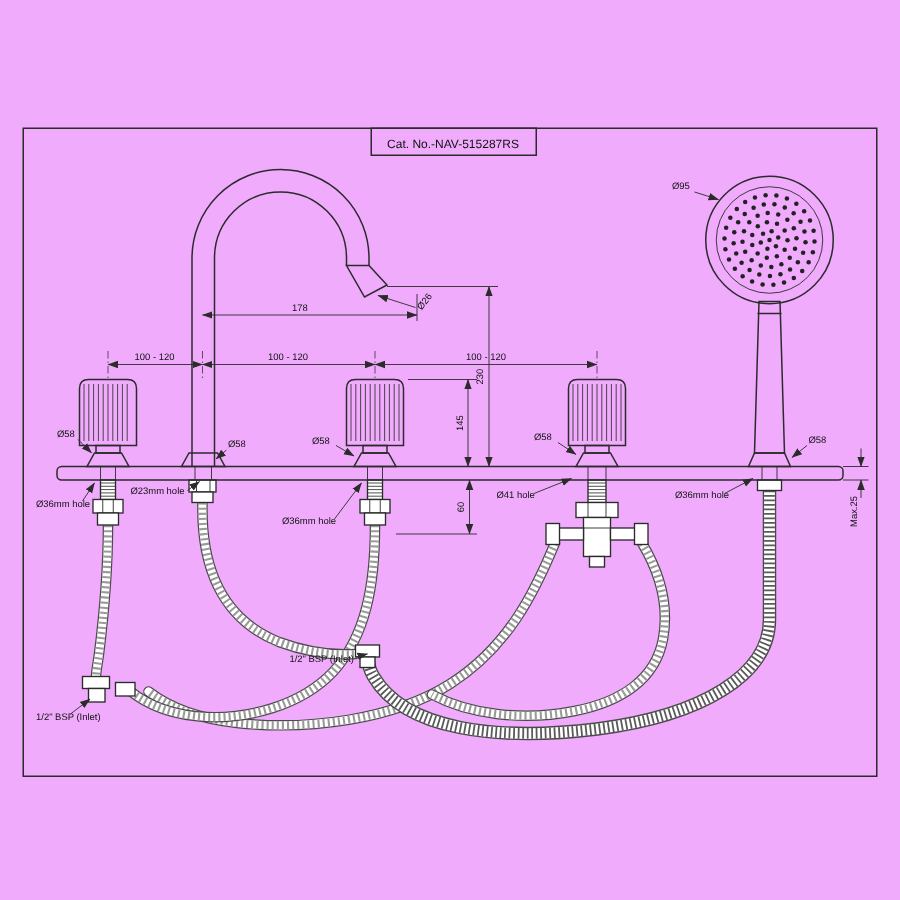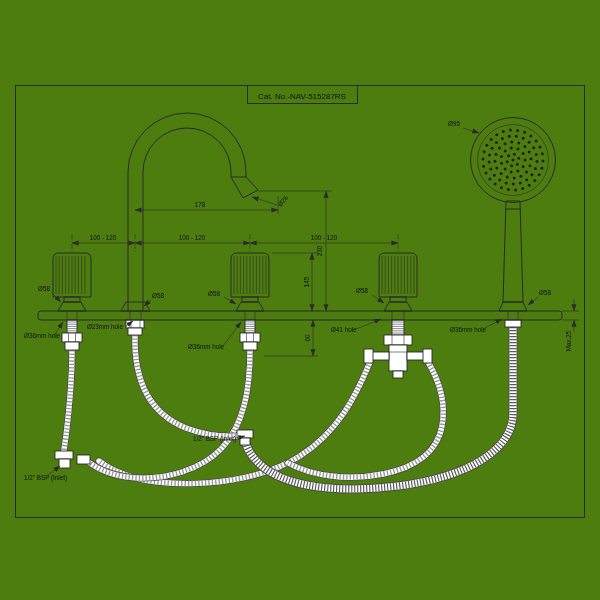--- a/index.html
+++ b/index.html
@@ -1,16 +1,16 @@
 <!DOCTYPE html>
 <html><head>
 <meta charset="utf-8">
 <style>
   html,body{margin:0;padding:0;background:#fff}
-  .sheet{position:relative;width:600px;height:600px;background:#4d7c0f;font-family:"Liberation Sans",sans-serif;overflow:hidden}
+  .sheet{position:relative;width:600px;height:600px;background:#f0abfc;font-family:"Liberation Sans",sans-serif;overflow:hidden}
   svg{position:absolute;left:0;top:0}
   .ln{stroke:#2b2b2b;stroke-width:1;fill:none}
   .thin{stroke:#2b2b2b;stroke-width:.6;fill:none}
   .dim{stroke:#2b2b2b;stroke-width:.6;fill:none}
   .cl{stroke:#2b2b2b;stroke-width:.5;stroke-dasharray:5 2 1 2;fill:none}
   text{fill:#111;font-size:6.3px;font-family:"Liberation Sans",sans-serif}
   .t-title{font-size:8px}
   .hatch line{stroke:#2b2b2b;stroke-width:.55}
   .fill-w{fill:#fff;stroke:#2b2b2b;stroke-width:.9}
   .hose-o{stroke:#4a4a4a;stroke-width:7;fill:none;stroke-linecap:round}

